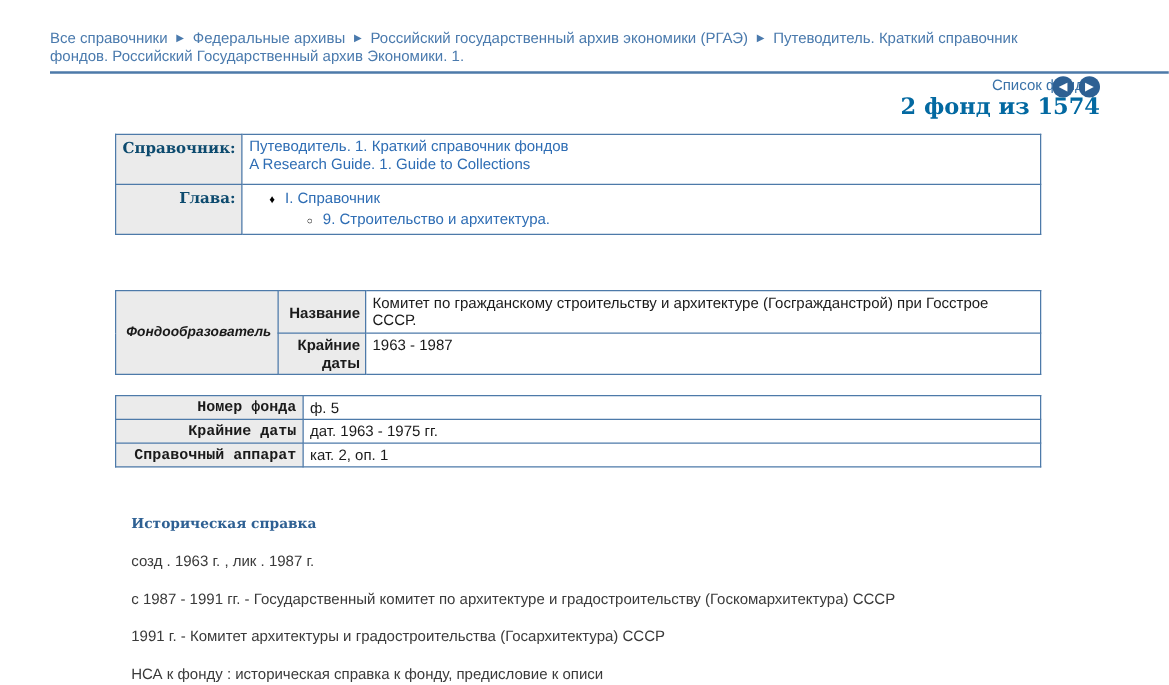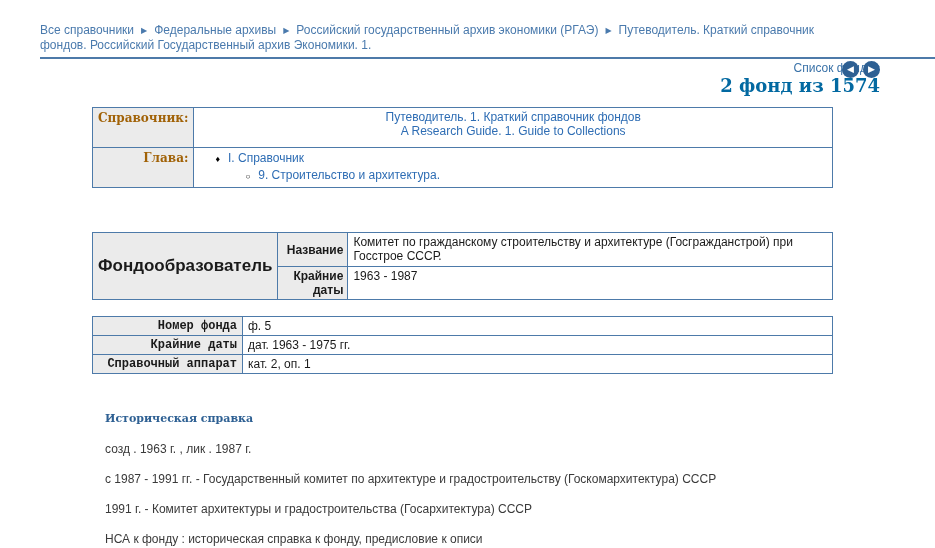--- a/index.html
+++ b/index.html
@@ -29,35 +29,35 @@
   
   table { border-collapse:collapse; width:741px; }
   table, th, td { border:1px solid #4d7aa9; }
   th { background:#ebebeb; font-weight:bold; }
   td { background:#ffffff; vertical-align:top; padding:2px 5px; }
   .tbl-wrap { position:absolute; left:92px; }
 
   
   .t-ref { top:107px; }
   .t-ref th { width:93px; text-align:right; vertical-align:top;
-    font-family:"DejaVu Serif", serif; color:#a16207; padding:3px 5px; }
-  .t-ref .row-dir td { height:40px;text-align:center; }
+    font-family:"DejaVu Serif", serif; color:#0c4a6e; padding:3px 5px; }
+  .t-ref .row-dir td { height:40px; }
   .t-ref .row-ch td { height:38px; }
   .content-link { color:#2e6db4; cursor:pointer; display:inline-block; }
   .chapter-item { line-height:16px; }
   .chapter-item.l1 { padding-left:16px; }
   .chapter-item.l2 { padding-left:46px; }
   .bullet { color:#000; margin-right:8px; }
   .bullet.d { font-size:9px; }
   .bullet.c { font-size:8px; }
 
   
   .t-cre { top:232px; }
   .t-cre .group { width:130px; text-align:right; vertical-align:middle;
-    padding:2px 5px; font-size:17px; }
+    padding:2px 5px; font-size:11px;font-style:italic; }
   .t-cre .sub { width:70px; text-align:right; vertical-align:middle;
     padding:2px 4px; }
   .t-cre .r1 td { height:34px; }
   .t-cre .r2 td { height:30px; }
 
   
   .t-fund { top:316px; }
   .t-fund th { width:150px; text-align:right; padding:2px 5px;font-family:Liberation Mono, monospace; }
   .t-fund td, .t-fund th { height:19px; }
 

